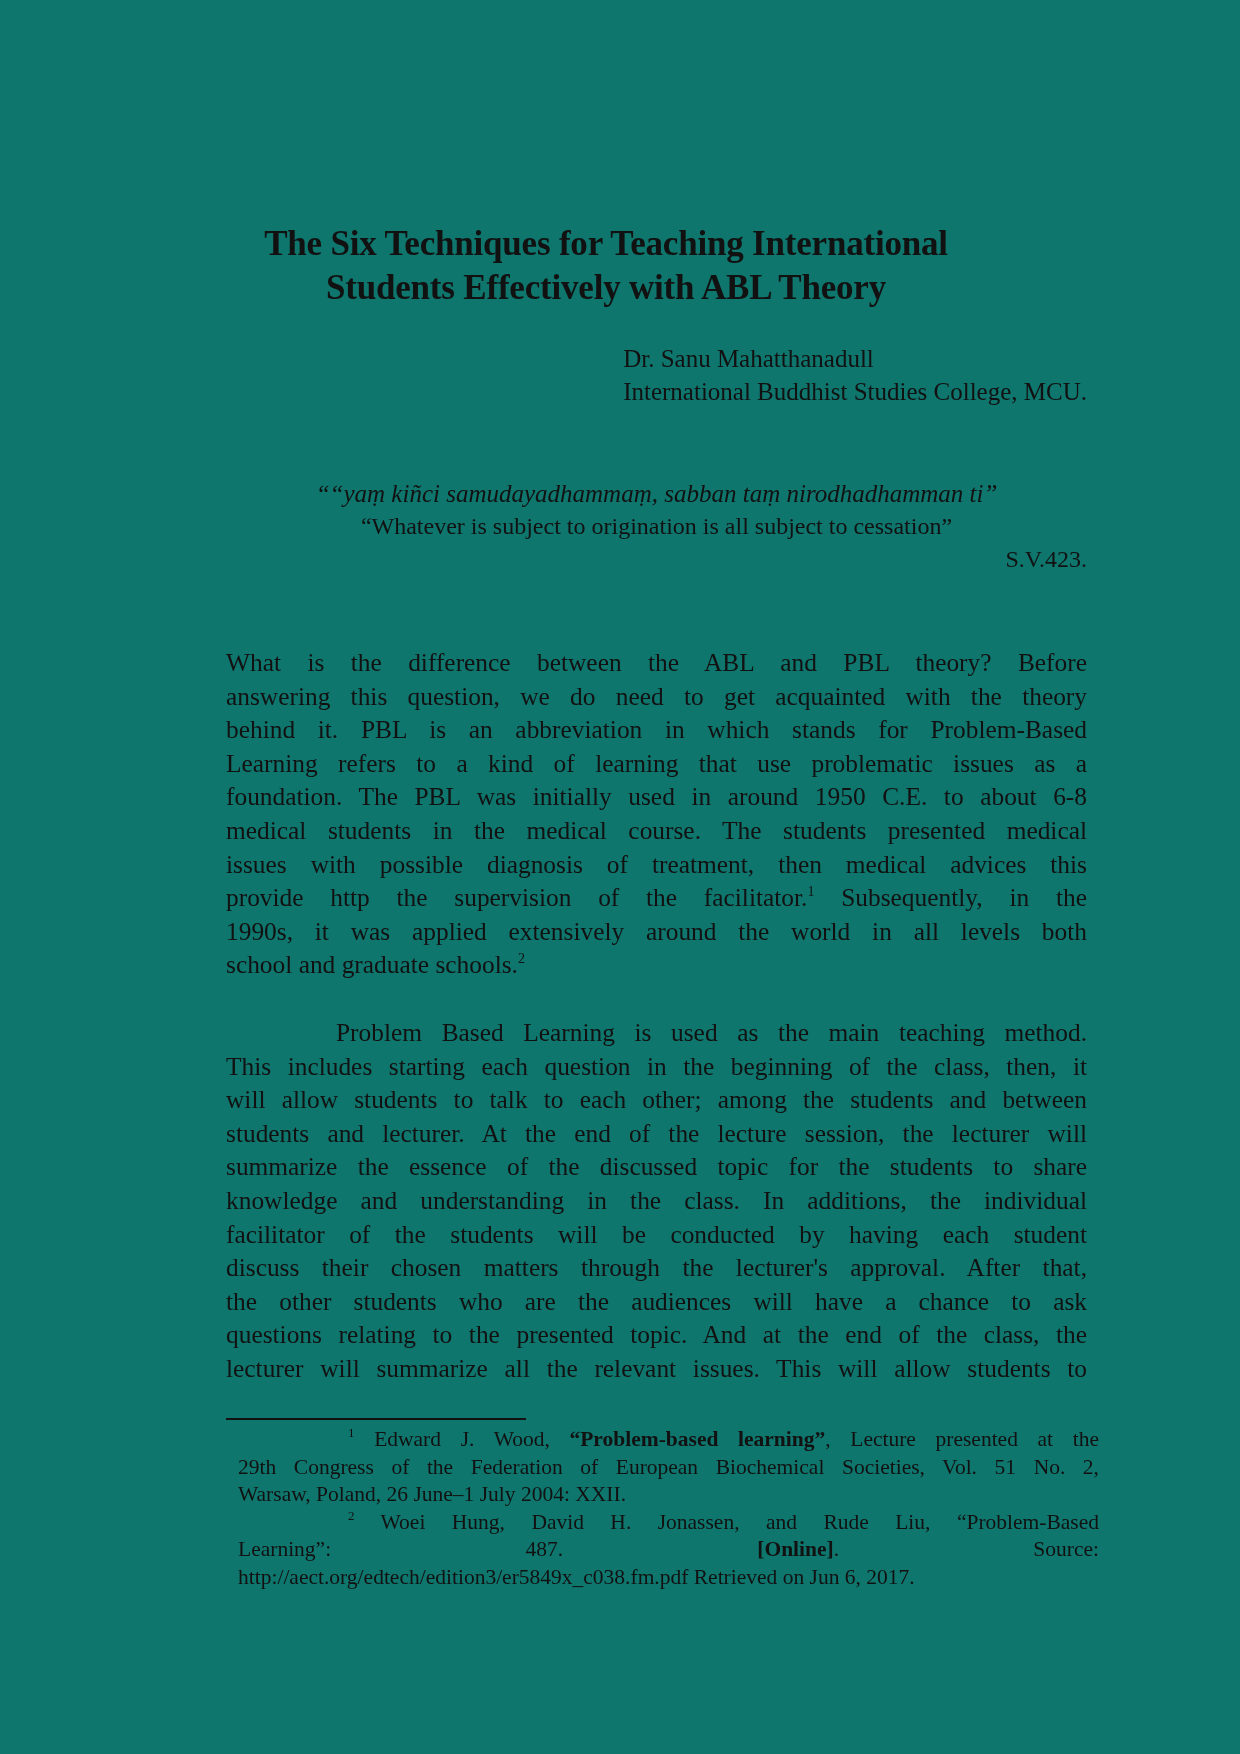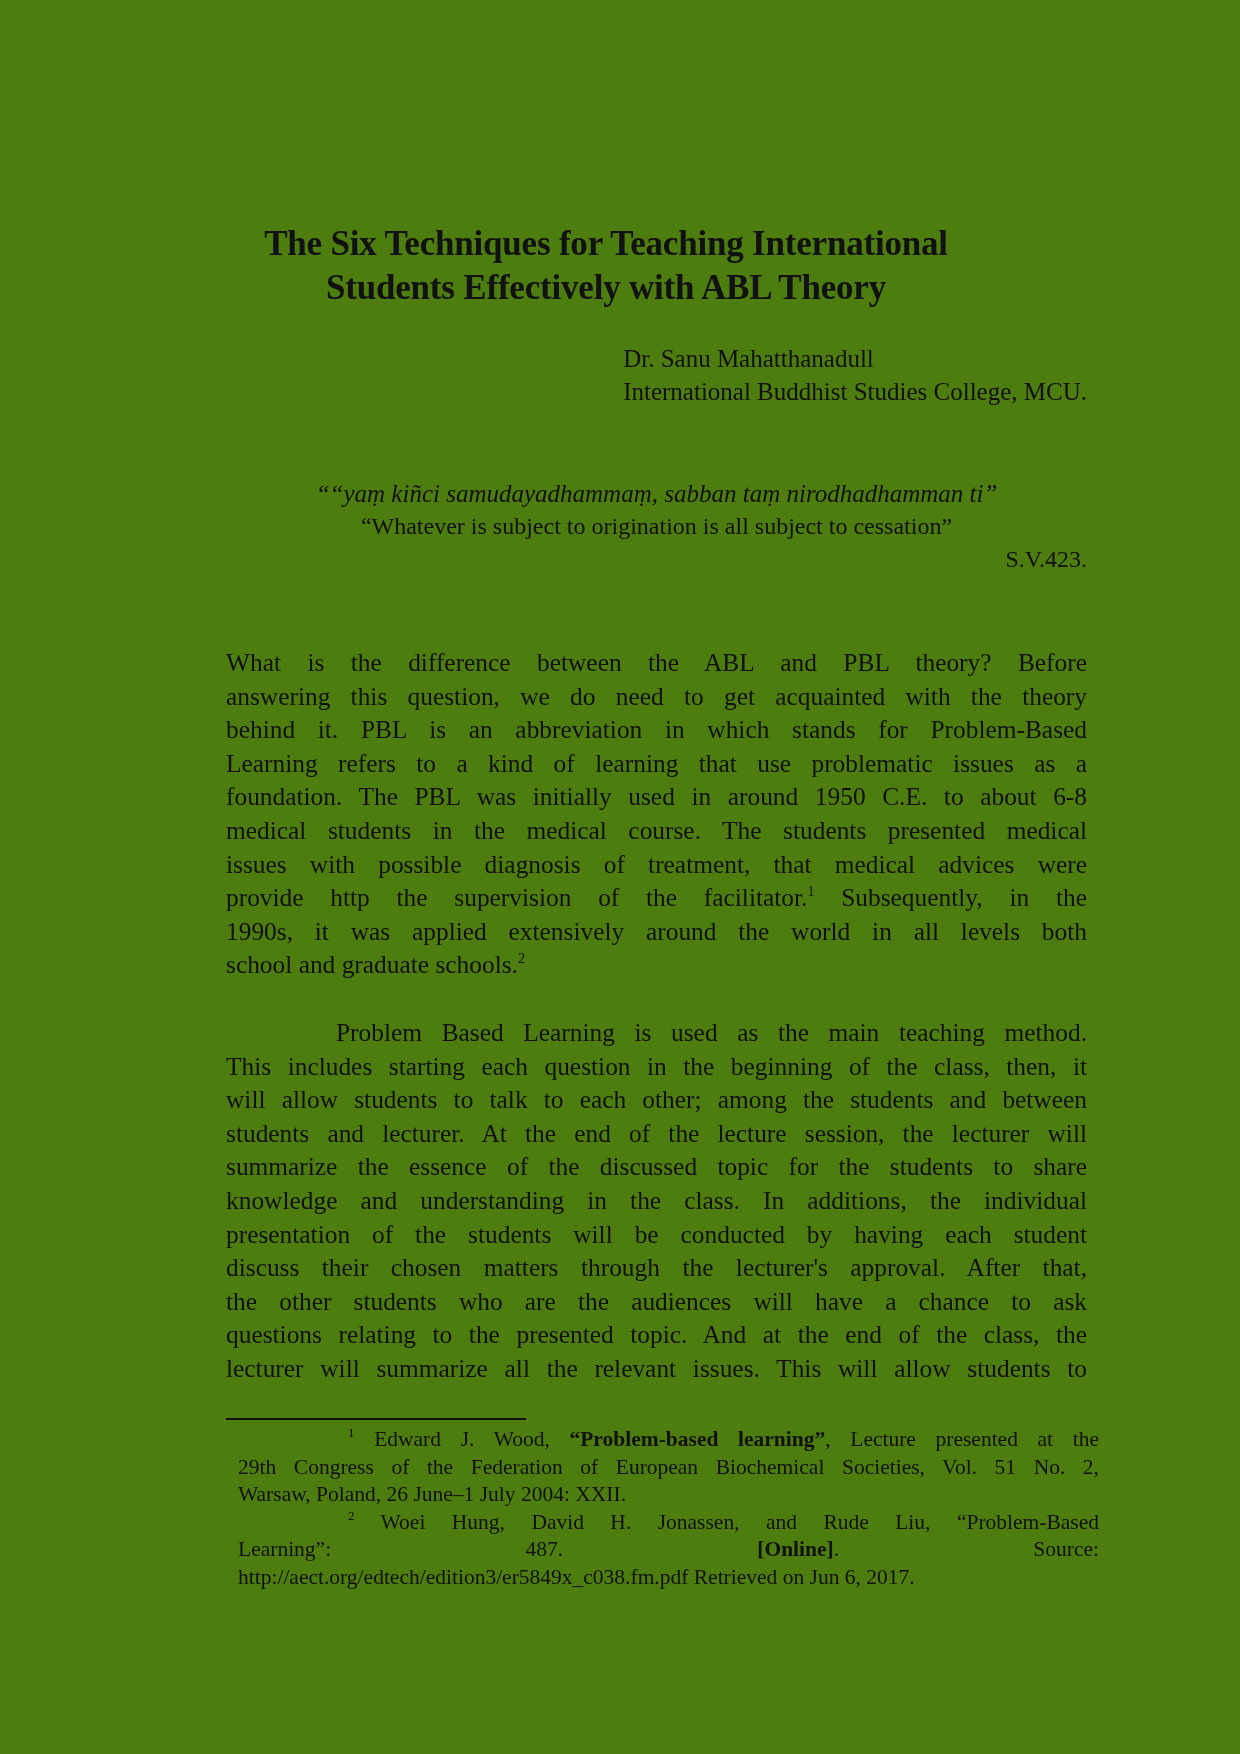--- a/index.html
+++ b/index.html
@@ -1,18 +1,18 @@
 <!DOCTYPE html>
 <html><head>
   <meta charset="utf-8">
   <style>
     html, body { margin: 0; padding: 0; background: #ffffff; }
     body { width: 1240px; height: 1754px; position: relative; overflow: hidden;
            font-family: "Liberation Serif", "DejaVu Serif", serif; color: #111111; }
-    .page { position: absolute; left: 0; top: 0; width: 1240px; height: 1754px; background: #4d7c0f; }
+    .page { position: absolute; left: 0; top: 0; width: 1240px; height: 1754px; background: #0f766e; }
     .title { position: absolute; left: 226px; width: 760px; top: 222px; text-align: center;
              font-weight: bold; font-size: 35px; line-height: 44px; letter-spacing: -0.2px; }
     .title div { white-space: nowrap; }
     .author { position: absolute; right: 153px; top: 342px; text-align: left;
               font-size: 25px; line-height: 33px; }
     .author div { white-space: nowrap; }
     .epigraph { position: absolute; left: 226px; width: 861px; top: 478px; }
     .epi-pali { text-align: center; font-style: italic; font-size: 25px; line-height: 32px; white-space: nowrap; }
     .epi-trans { text-align: center; font-size: 24px; line-height: 32px; white-space: nowrap; }
     .epi-ref { text-align: right; font-size: 24px; line-height: 34px; }
@@ -53,34 +53,34 @@
     <div class="epi-ref">S.V.423.</div>
   </div>
 
   <div class="body-text para1">
     <span class="line">What is the difference between the ABL and PBL theory? Before</span>
     <span class="line">answering this question, we do need to get acquainted with the theory</span>
     <span class="line">behind it. PBL is an abbreviation in which stands for Problem-Based</span>
     <span class="line">Learning refers to a kind of learning that use problematic issues as a</span>
     <span class="line">foundation. The PBL was initially used in around 1950 C.E. to about 6-8</span>
     <span class="line">medical students in the medical course. The students presented medical</span>
-    <span class="line">issues with possible diagnosis of treatment, that medical advices were</span>
+    <span class="line">issues with possible diagnosis of treatment, then medical advices this</span>
     <span class="line"><span>provide http the supervision of the facilitator.</span><sup>1</sup><span> Subsequently, in the</span></span>
     <span class="line">1990s, it was applied extensively around the world in all levels both</span>
     <span class="line last"><span>school and graduate schools.</span><sup>2</sup></span>
   </div>
 
   <div class="body-text para2">
     <span class="line indent">Problem Based Learning is used as the main teaching method.</span>
     <span class="line">This includes starting each question in the beginning of the class, then, it</span>
     <span class="line">will allow students to talk to each other; among the students and between</span>
     <span class="line">students and lecturer. At the end of the lecture session, the lecturer will</span>
     <span class="line">summarize the essence of the discussed topic for the students to share</span>
     <span class="line">knowledge and understanding in the class. In additions, the individual</span>
-    <span class="line">presentation of the students will be conducted by having each student</span>
+    <span class="line">facilitator of the students will be conducted by having each student</span>
     <span class="line">discuss their chosen matters through the lecturer's approval. After that,</span>
     <span class="line">the other students who are the audiences will have a chance to ask</span>
     <span class="line">questions relating to the presented topic. And at the end of the class, the</span>
     <span class="line">lecturer will summarize all the relevant issues. This will allow students to</span>
   </div>
 
   <div class="fn-rule"></div>
 
   <div class="footnotes">
     <span class="line indent"><sup>1</sup><span> Edward J. Wood, </span><b>“Problem-based learning”</b><span>, Lecture presented at the</span></span>

